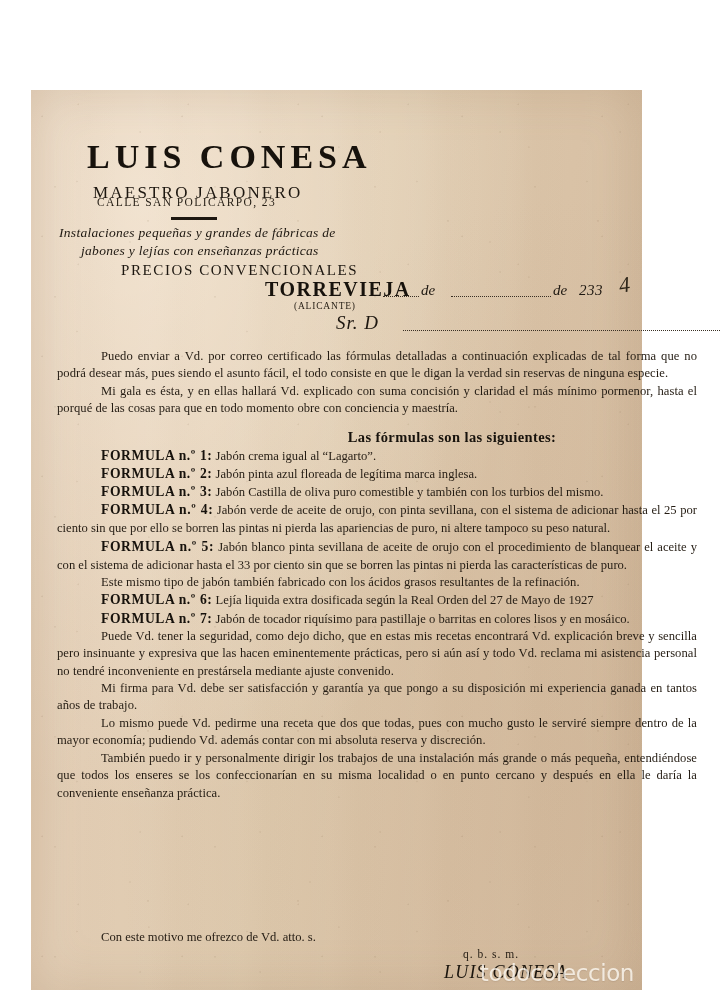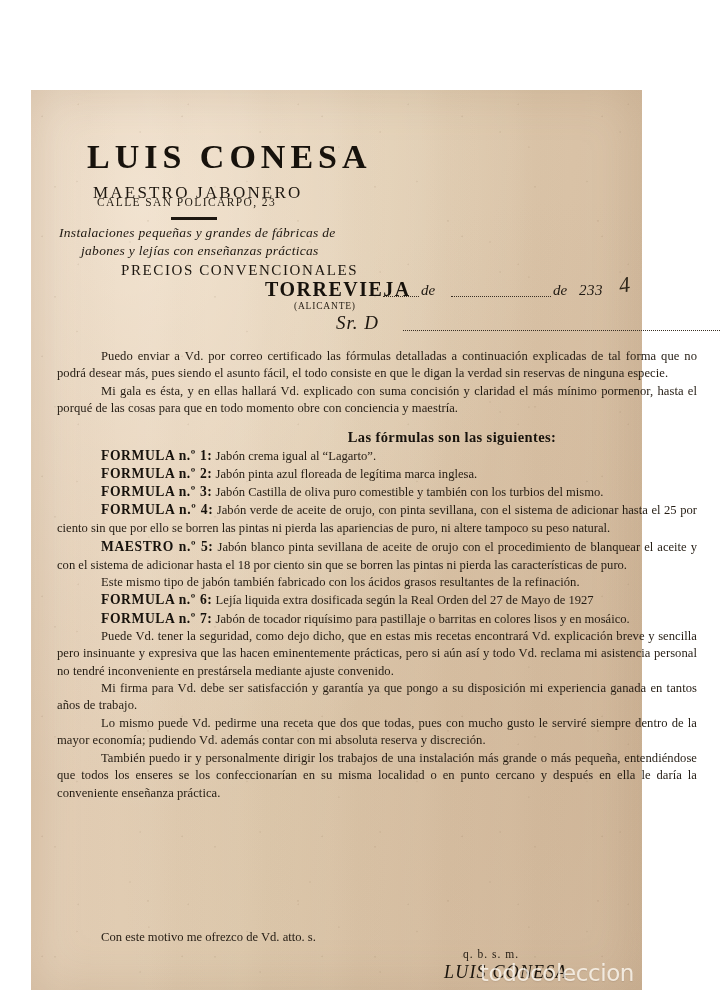--- a/index.html
+++ b/index.html
@@ -321,22 +321,22 @@
       </div>
       <div class="formula-line">
         <span class="fm fm-pad">FORMULA n.º 3:</span>
         <span>Jabón Castilla de oliva puro comestible y también con los turbios del mismo.</span>
       </div>
       <div class="formula-line">
         <span class="fm fm-pad">FORMULA n.º 4:</span>
         <span>Jabón verde de aceite de orujo, con pinta sevillana, con el sistema de adicionar hasta el 25 por ciento sin que por ello se borren las pintas ni pierda las apariencias de puro, ni altere tampoco su peso natural.</span>
       </div>
       <div class="formula-line">
-        <span class="fm fm-pad">MAESTRO n.º 5:</span>
-        <span>Jabón blanco pinta sevillana de aceite de orujo con el procedimiento de blanquear el aceite y con el sistema de adicionar hasta el 18 por ciento sin que se borren las pintas ni pierda las características de puro.</span>
+        <span class="fm fm-pad">FORMULA n.º 5:</span>
+        <span>Jabón blanco pinta sevillana de aceite de orujo con el procedimiento de blanquear el aceite y con el sistema de adicionar hasta el 33 por ciento sin que se borren las pintas ni pierda las características de puro.</span>
       </div>
 
       <p class="p indent">Este mismo tipo de jabón también fabricado con los ácidos grasos resultantes de la refinación.</p>
 
       <div class="formula-line">
         <span class="fm fm-pad">FORMULA n.º 6:</span>
         <span>Lejía liquida extra dosificada según la Real Orden del 27 de Mayo de 1927</span>
       </div>
       <div class="formula-line">
         <span class="fm fm-pad">FORMULA n.º 7:</span>

